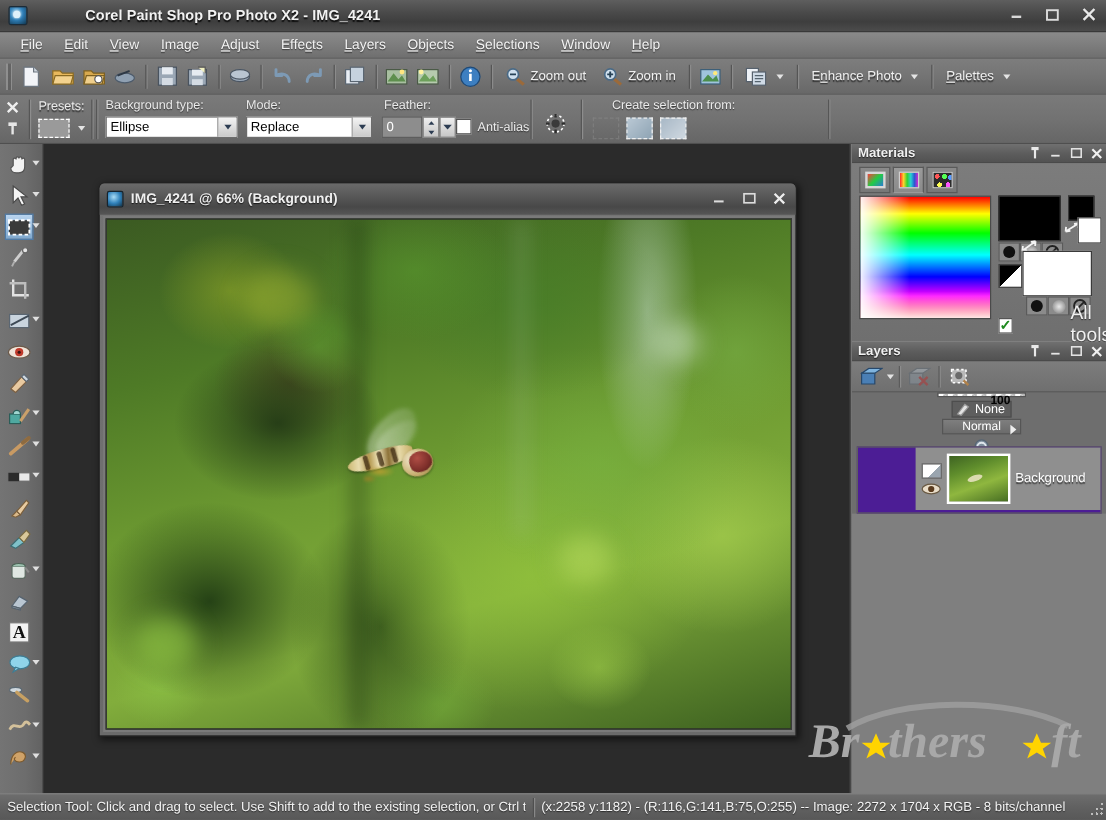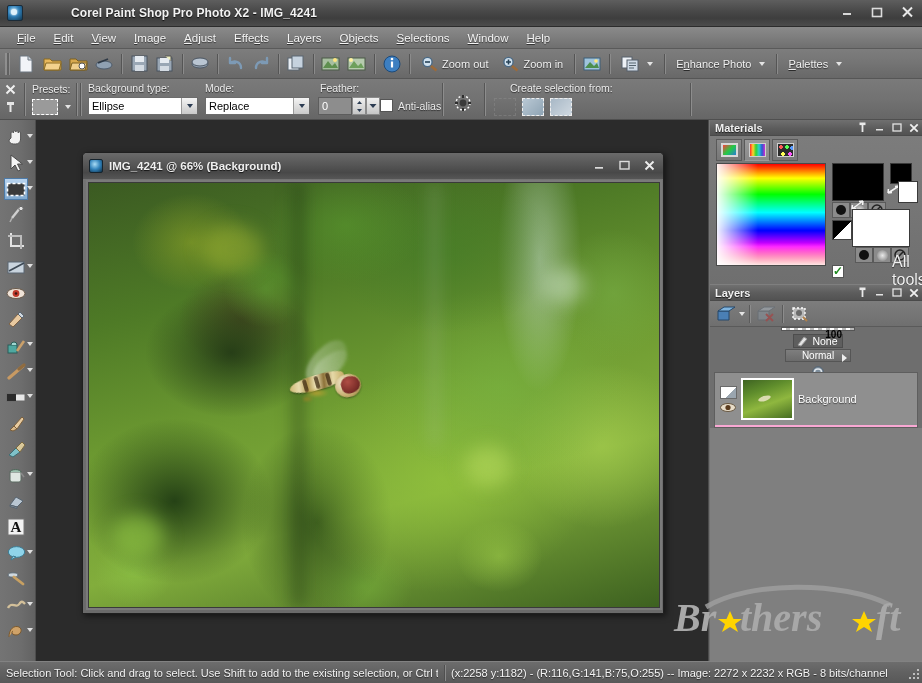--- a/index.html
+++ b/index.html
@@ -228,22 +228,22 @@
     background-image:
       linear-gradient(45deg,#b8b8b8 25%,transparent 25%,transparent 75%,#b8b8b8 75%),
       linear-gradient(45deg,#b8b8b8 25%,#fff 25%,#fff 75%,#b8b8b8 75%);
     background-size:8px 8px; background-position:0 0,4px 4px; }
   .opacity-val { position:absolute; right:12px; top:1px; font-size:10px; color:#000; font-weight:bold; }
   .blend-box { width:66px;height:16px; background:linear-gradient(180deg,#7e7e7e,#6b6b6b);
     border:1px solid #555; display:flex; align-items:center; justify-content:center;
     font-size:10px; color:#fff; position:relative; }
   .blend-box i { position:absolute; right:3px; top:4px; width:0;height:0;
     border-top:4px solid transparent;border-bottom:4px solid transparent;border-left:5px solid #eee; }
-  .layer-list { height:56px; background:#f9a8d4; border:1px solid #5e5e5e; margin:3px 4px 0 4px;
-    position:relative; }
+  .layer-list { height:56px; background:#4c1d95; border:1px solid #5e5e5e; margin:3px 4px 0 4px;
+    position:relative;padding-left:48px; }
   .layer-item { display:flex; align-items:center; height:52px; padding:2px 4px; gap:4px;
     background:#8f8f8f; }
   .lay-toggles { width:18px; display:flex; flex-direction:column; gap:3px; align-items:center; }
   .lay-thumb { width:53px; height:42px; border:2px solid #fff; overflow:hidden; position:relative;
      background: linear-gradient(160deg,#3e6322 0%,#5f8d2c 30%,#8fb73f 60%,#466d22 100%); }
   .lay-thumb .tfly { position:absolute; left:30%; top:42%; width:13px;height:5px;
      background:rgba(230,225,190,.9); border-radius:50%; transform:rotate(-18deg); }
   .lay-name { font-size:11px; color:#fff; text-shadow:0 1px 1px rgba(0,0,0,.6); }
 
   
@@ -964,17 +964,17 @@
         <text x="208" y="48" font-family="Liberation Serif, serif" font-size="40" font-style="italic" font-weight="bold" fill="#a8a8a8">ft</text>
         <path d="M62 28 L65.5 36 L74 36 L67 41 L70 49 L62 44 L54 49 L57 41 L50 36 L58.5 36 Z" fill="#ffd400"></path>
         <path d="M196 28 L199.5 36 L208 36 L201 41 L204 49 L196 44 L188 49 L191 41 L184 36 L192.5 36 Z" fill="#ffd400"></path>
       </svg>
     </div>
   </div>
 
   <div class="statusbar">
     <div class="status-left">Selection Tool: Click and drag to select. Use Shift to add to the existing selection, or Ctrl t</div>
     <div class="status-div"></div>
-    <div class="status-right">(x:2258 y:1182) - (R:116,G:141,B:75,O:255) -- Image:  2272 x 2232 x RGB - 8 bits/channel</div>
+    <div class="status-right">(x:2258 y:1182) - (R:116,G:141,B:75,O:255) -- Image:  2272 x 1704 x RGB - 8 bits/channel</div>
     <div class="status-grip"></div>
   </div>
 
 </div>
 
 </body></html>

